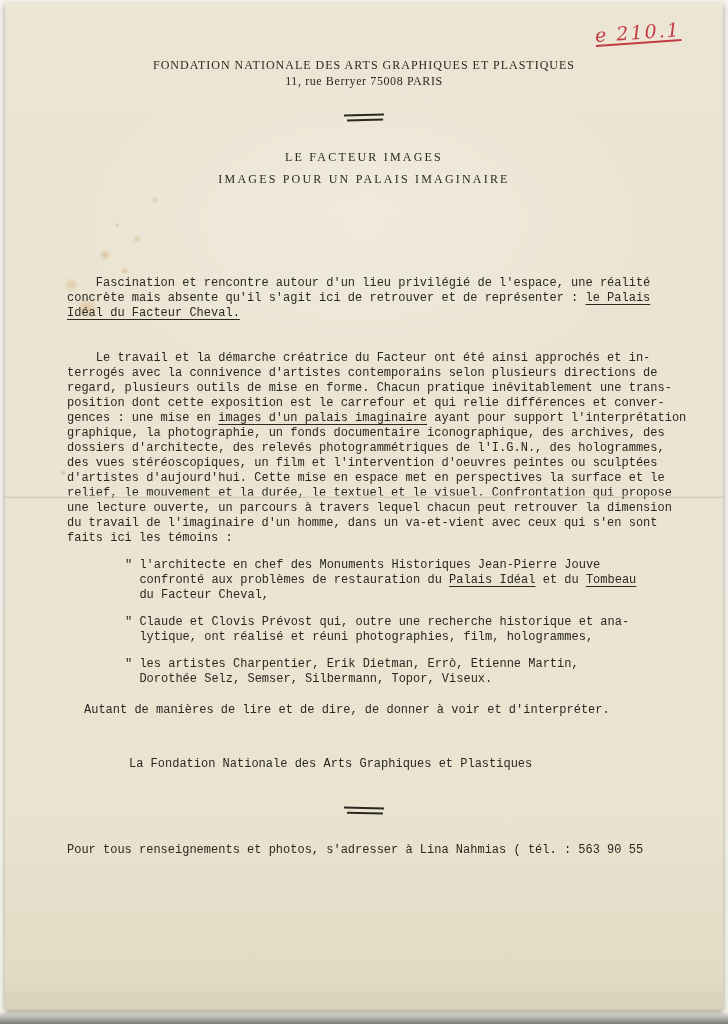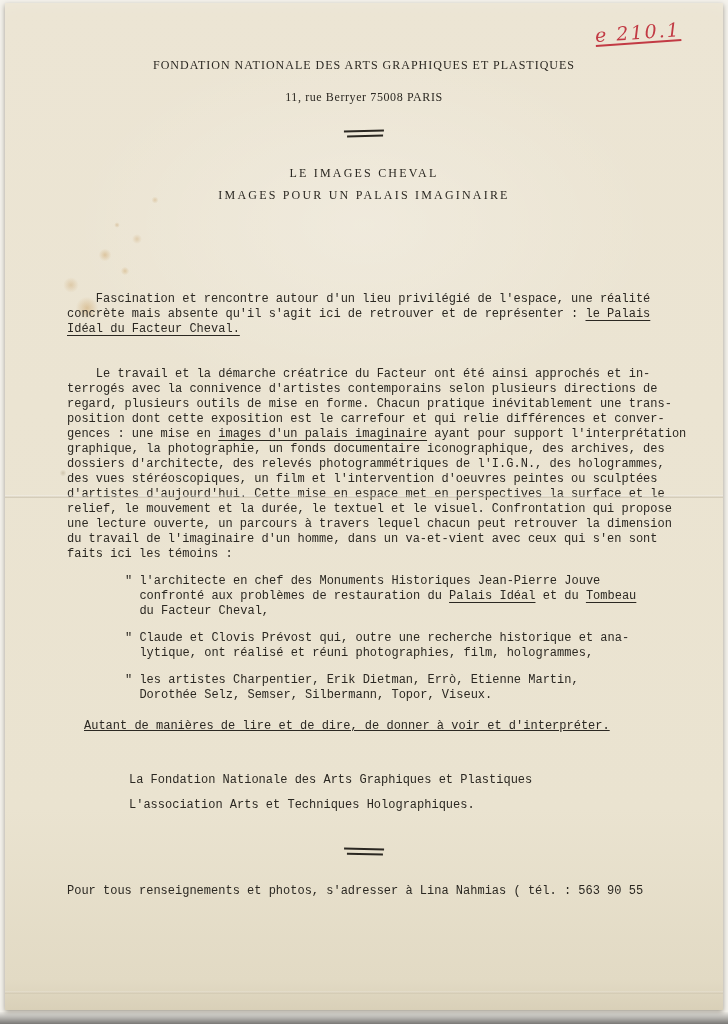--- a/index.html
+++ b/index.html
@@ -75,21 +75,20 @@
   }
   .centered { text-align: center; font-family: Liberation Serif, serif; }
   .org {
     margin-top: 54px;
     line-height: 16px;
     letter-spacing: 1px;
   }
   .addr {
     line-height: 17px;
     letter-spacing: 0.6px;
-    margin-top: 16px;
   }
   .divider {
     width: 40px;
     margin: 24px auto 0;
     transform: rotate(-1.5deg);
   }
   .divider.bottom { margin-top: 30px; transform: rotate(1.2deg); }
   .divider .bar {
     height: 2px;
     background: #2b2822;
@@ -107,21 +106,21 @@
   .t {
     white-space: pre-wrap;
     line-height: 15px;
     margin: 0;
   }
   .u { text-decoration: underline; text-underline-offset: 2.5px; text-decoration-thickness: 1px; }
   .p1 { margin-top: 86px; }
   .p2 { margin-top: 30px; }
   .witnesses { margin-top: 12px; margin-left: 58px; }
   .witness { margin-bottom: 12px; }
-  .closing { margin-top: 16px; padding-left: 17px; line-height: 15px; margin-bottom: 0; text-decoration: underline; }
+  .closing { margin-top: 16px; padding-left: 17px; line-height: 15px; margin-bottom: 0; }
   .credits { margin-top: 34px; }
   .credits-intro { margin: 0; padding-left: 32px; line-height: 15px; }
   .credits-list { list-style: none; margin: 20px 0 0; padding: 0 0 0 62px; }
   .credits-list li { line-height: 25px; }
   .footer-line {
     margin: 28px 0 0 62px;
     line-height: 16px;
     white-space: pre;
   }
 </style>
@@ -140,21 +139,21 @@
       <div class="org centered">FONDATION NATIONALE DES ARTS GRAPHIQUES ET PLASTIQUES</div>
       <div class="addr centered">11, rue Berryer 75008 PARIS</div>
     </header>
 
     <div class="divider">
       <div class="bar"></div>
       <div class="bar"></div>
     </div>
 
     <section class="title-block">
-      <div class="doc-title centered">LE IMAGES CHEVAL</div>
+      <div class="doc-title centered">LE FACTEUR IMAGES</div>
       <div class="doc-subtitle centered">IMAGES POUR UN PALAIS IMAGINAIRE</div>
     </section>
 
     <section class="doc-body">
 
       <p class="t p1"><span>    Fascination et rencontre autour d'un lieu privilégié de l'espace, une réalité
 concrète mais absente qu'il s'agit ici de retrouver et de représenter : </span><span class="u">le Palais
 Idéal du Facteur Cheval.</span></p>
 
       <p class="t p2"><span>    Le travail et la démarche créatrice du Facteur ont été ainsi approchés et in-
@@ -179,21 +178,20 @@
   lytique, ont réalisé et réuni photographies, film, hologrammes,</span></p>
         <p class="t witness"><span>" les artistes Charpentier, Erik Dietman, Errò, Etienne Martin,
   Dorothée Selz, Semser, Silbermann, Topor, Viseux.</span></p>
       </div>
 
       <p class="t closing">Autant de manières de lire et de dire, de donner à voir et d'interpréter.</p>
 
       <div class="credits">
         <ul class="credits-list">
           <li>La Fondation Nationale des Arts Graphiques et Plastiques</li>
-          <li>L'association Arts et Techniques Holographiques.</li>
         </ul>
       </div>
     </section>
 
     <div class="divider bottom">
       <div class="bar"></div>
       <div class="bar"></div>
     </div>
 
     <p class="footer-line">Pour tous renseignements et photos, s'adresser à Lina Nahmias ( tél. : 563 90 55</p>

